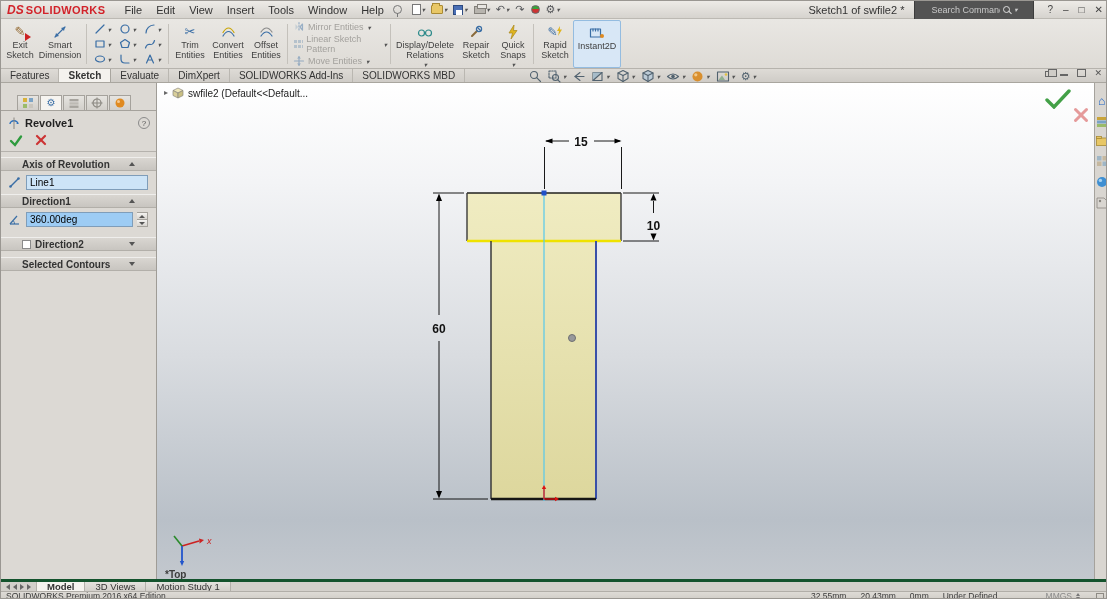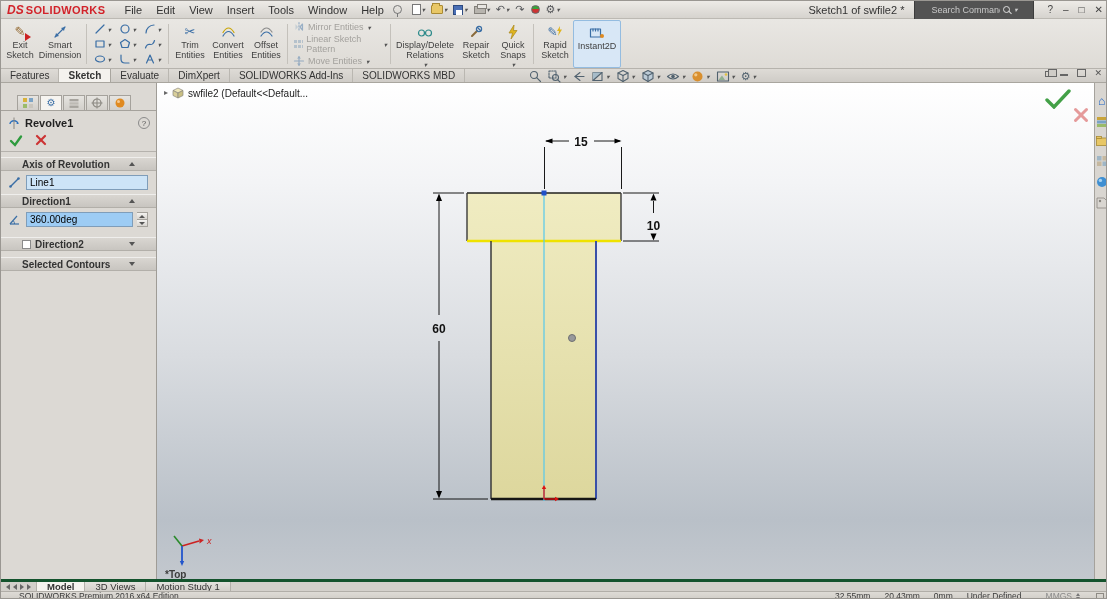--- a/index.html
+++ b/index.html
@@ -130,21 +130,21 @@
   .btabs{left:0;top:578px;width:1107px;height:12px;background:#d3d0cb;border-top:3px solid #14532d;
          display:flex;align-items:stretch;font-size:9.5px}
   .bnav{display:flex;align-items:center;gap:3px;padding:0 5px;border-right:1px solid #b3b0aa}
   .tl{width:0;height:0;border-top:3px solid transparent;border-bottom:3px solid transparent;border-right:4px solid #666}
   .tr{width:0;height:0;border-top:3px solid transparent;border-bottom:3px solid transparent;border-left:4px solid #666}
   .btab{padding:0 10px;display:flex;align-items:center;color:#333;border-right:1px solid #b3b0aa;
         background:linear-gradient(#e4e2de,#d3d0cb)}
   .btab.active{background:#f5f3ef;font-weight:bold}
   .statusbar{left:0;top:590px;width:1107px;height:9px;background:linear-gradient(#dedbd6,#cfccc6);
              border-top:1px solid #b1aea8;display:flex;align-items:center;font-size:8.5px;color:#3a3a3a;line-height:9px}
-  .sb-left{margin-left:18px}
+  .sb-left{margin-left:5px}
   .sb-right{margin-left:auto;display:flex;align-items:center}
   .sb-item{margin-right:14px}
   .sb-units{color:#8a8a8a;margin-right:4px}
   .sb-chev{display:flex;flex-direction:column;gap:1px;margin-right:16px}
   .sb-chev i{display:block;width:0;height:0;border-left:2.5px solid transparent;border-right:2.5px solid transparent}
   .sb-chev .u{border-bottom:3px solid #777}
   .sb-chev .d{border-top:3px solid #777}
   .sb-grip{width:8px;height:7px;border:1px solid #8d8a84;margin-right:4px}
 </style>
 </head>
@@ -737,21 +737,21 @@
     <span class="btab">3D Views</span>
     <span class="btab">Motion Study 1</span>
   </div>
 
   <div class="ab statusbar">
     <span class="sb-left">SOLIDWORKS Premium 2016 x64 Edition</span>
     <span class="sb-right">
       <span class="sb-item">32.55mm</span>
       <span class="sb-item">20.43mm</span>
       <span class="sb-item">0mm</span>
-      <span class="sb-item" style="margin-right:24px">Under Defined</span>
+      <span class="sb-item" style="margin-right:48px">Under Defined</span>
       <span class="sb-units">MMGS</span>
       <span class="sb-chev">
           <i class="u"></i>
           <i class="d"></i>
         </span>
       <span class="sb-grip"></span>
     </span>
   </div>
 
 </div>

